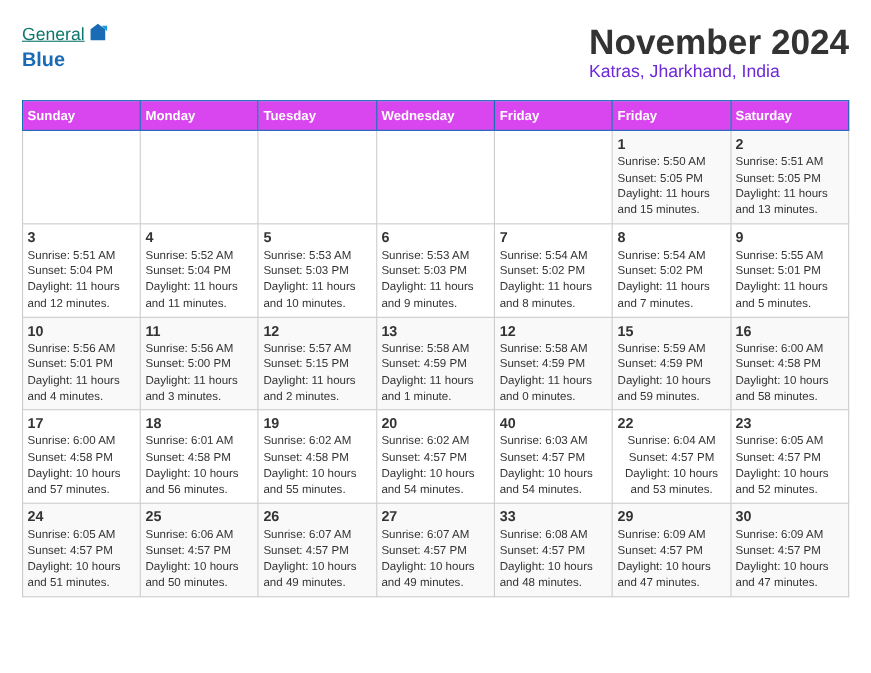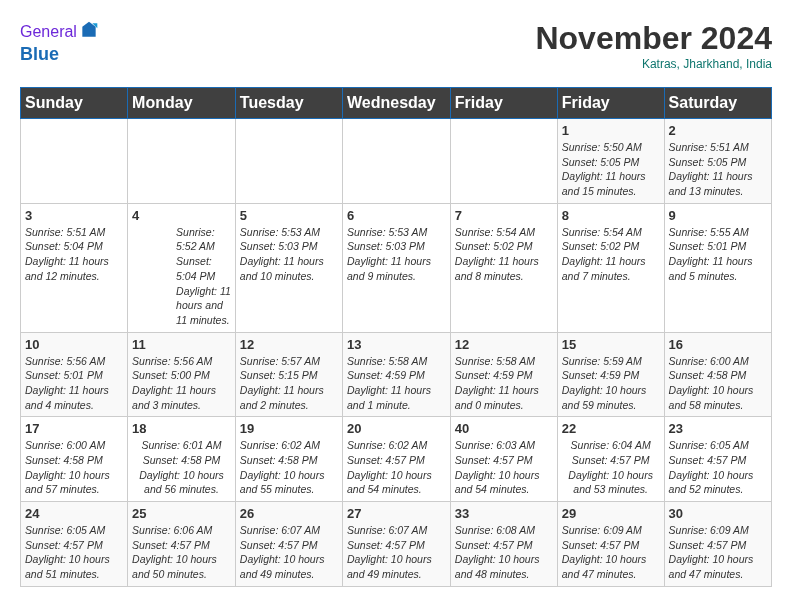--- a/index.html
+++ b/index.html
@@ -13,51 +13,50 @@
     .header-section {
       display: flex;
       justify-content: space-between;
       align-items: flex-start;
       margin-bottom: 16px;
     }
     .logo {
       display: flex;
       align-items: center;
     }
-    .logo-general { color: #6d28d9; }
+    .logo-general { color: #0f766e; text-decoration: underline; }
     .logo-blue { color: #1a6bb5; }
     .logo-icon {
       width: 20px;
       height: 20px;
       margin-left: 2px;
       margin-bottom: 4px;
     }
     .title-section {
-      text-align: right;
     }
     .month-title {
       font-size: 32px;
       font-weight: bold;
       color: #333;
     }
     .location-title {
-      font-size: 12px;
-      color: #0f766e;
+      font-size: 16px;
+      color: #6d28d9;
     }
     .calendar {
       width: 100%;
       border-collapse: collapse;
       font-size: 11px;
     }
     .calendar thead th {
-      background-color: #404040;
+      background-color: #d946ef;
       color: #fff;
       padding: 6px 4px;
       text-align: left;
-      font-size: 16px;
+      font-size: 12px;
       font-weight: bold;
       border: 1px solid #1a6bb5;
     }
     .calendar tbody td {
       border: 1px solid #ccc;
       vertical-align: top;
       padding: 4px;
       width: 108px;
       min-height: 80px;
       background: #fff;
@@ -72,21 +71,20 @@
       font-weight: bold;
       font-size: 13px;
       color: #333;
       display: block;
       margin-bottom: 2px;
     }
     .day-info {
       color: #333;
       font-size: 10.5px;
       line-height: 1.4;
-      font-style: italic;
     }
     .empty-cell {
       background: #fff !important;
     }
   </style>
 </head>
 <body>
 
 <div class="header-section">
   <div class="logo">
@@ -143,21 +141,21 @@
       </tr>
       <tr>
         <td>
           <span class="day-number">3</span>
           <div class="day-info" style="white-space: pre-line;">Sunrise: 5:51 AM
 Sunset: 5:04 PM
 Daylight: 11 hours and 12 minutes.</div>
         </td>
         <td>
           <span class="day-number">4</span>
-          <div class="day-info" style="white-space: pre-line; margin-left: 44px;">Sunrise: 5:52 AM
+          <div class="day-info" style="white-space: pre-line;">Sunrise: 5:52 AM
 Sunset: 5:04 PM
 Daylight: 11 hours and 11 minutes.</div>
         </td>
         <td>
           <span class="day-number">5</span>
           <div class="day-info" style="white-space: pre-line;">Sunrise: 5:53 AM
 Sunset: 5:03 PM
 Daylight: 11 hours and 10 minutes.</div>
         </td>
         <td>
@@ -231,21 +229,21 @@
       </tr>
       <tr>
         <td>
           <span class="day-number">17</span>
           <div class="day-info" style="white-space: pre-line;">Sunrise: 6:00 AM
 Sunset: 4:58 PM
 Daylight: 10 hours and 57 minutes.</div>
         </td>
         <td>
           <span class="day-number">18</span>
-          <div class="day-info" style="white-space: pre-line; text-align: center;">Sunrise: 6:01 AM
+          <div class="day-info" style="white-space: pre-line;">Sunrise: 6:01 AM
 Sunset: 4:58 PM
 Daylight: 10 hours and 56 minutes.</div>
         </td>
         <td>
           <span class="day-number">19</span>
           <div class="day-info" style="white-space: pre-line;">Sunrise: 6:02 AM
 Sunset: 4:58 PM
 Daylight: 10 hours and 55 minutes.</div>
         </td>
         <td>

